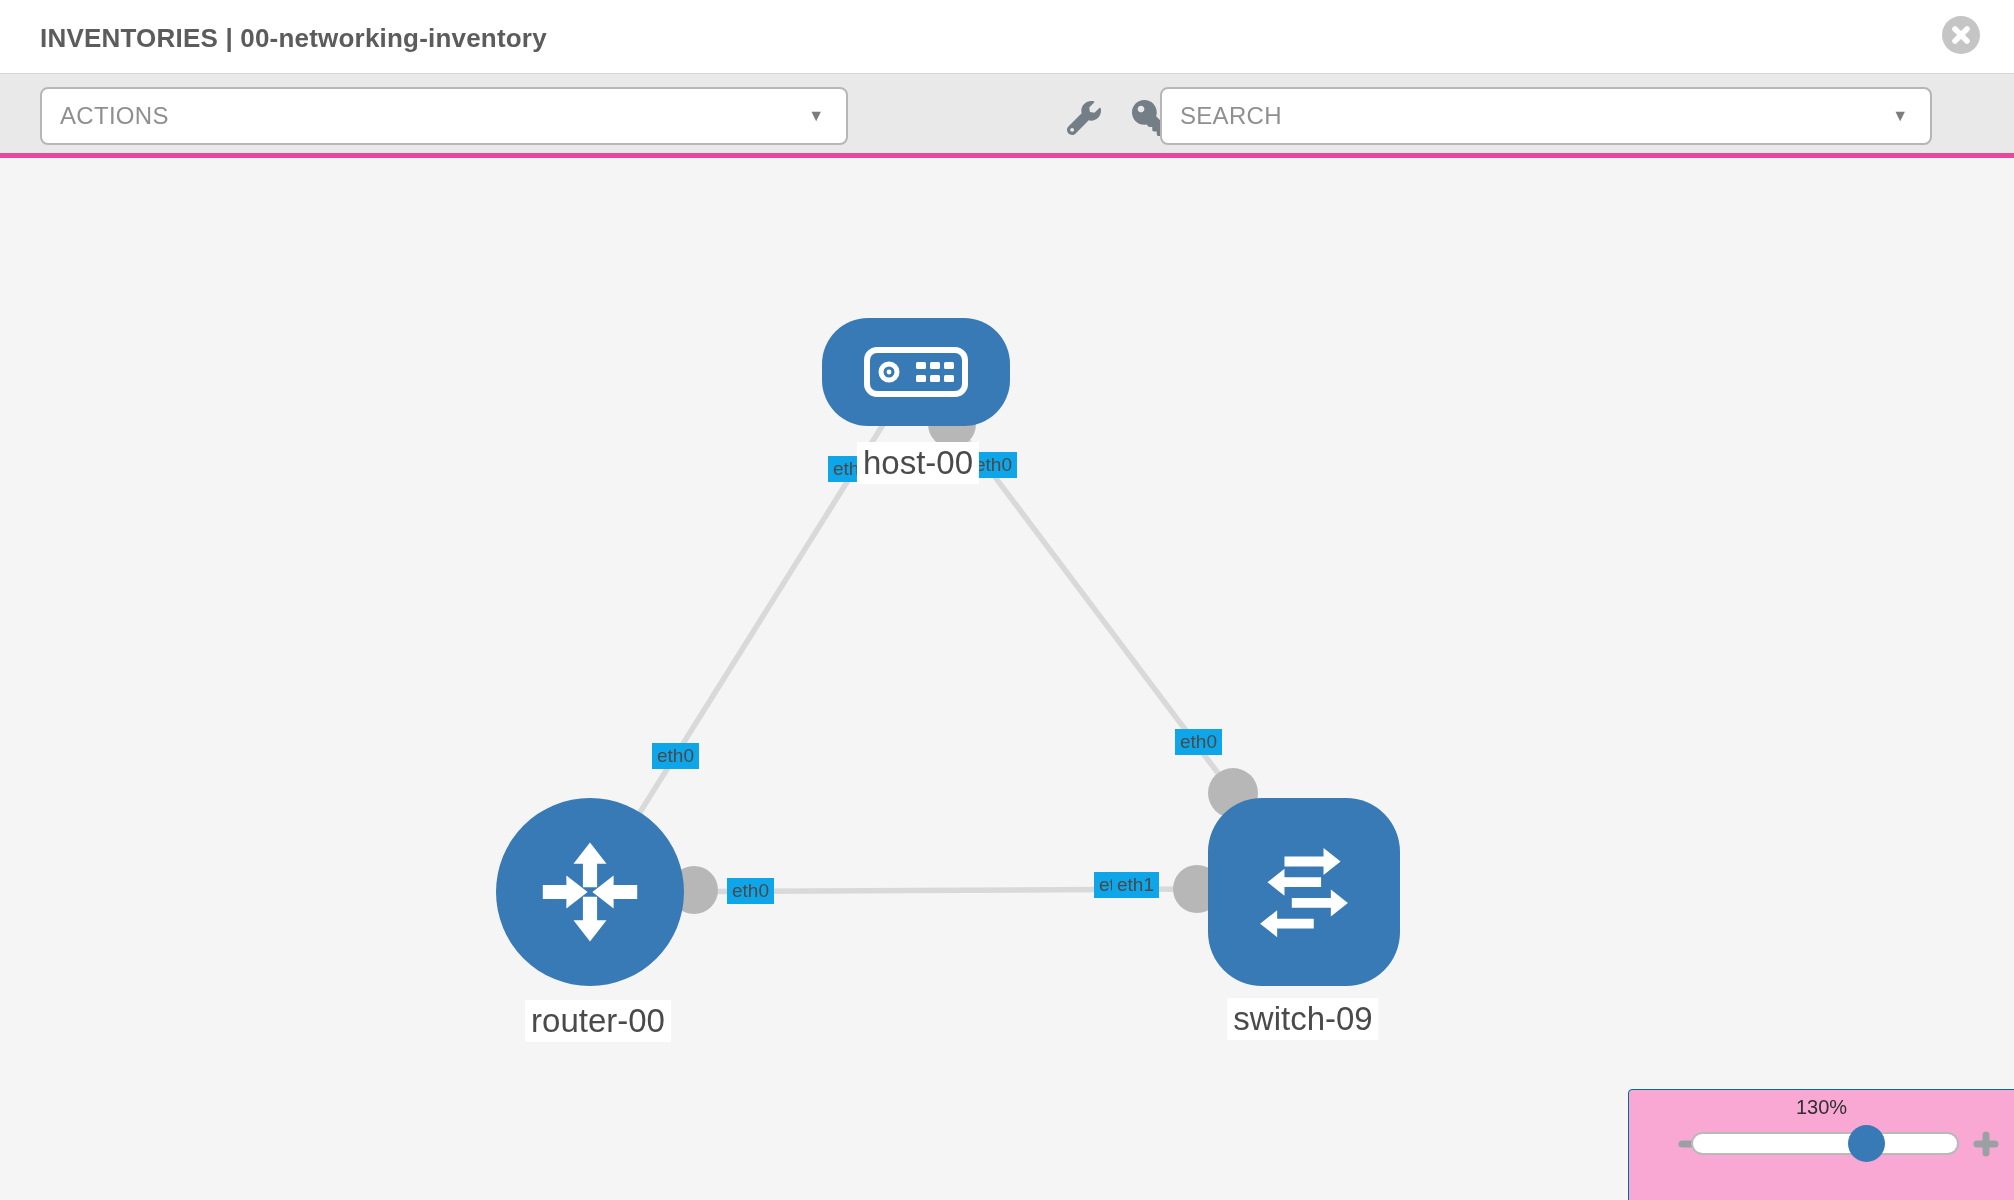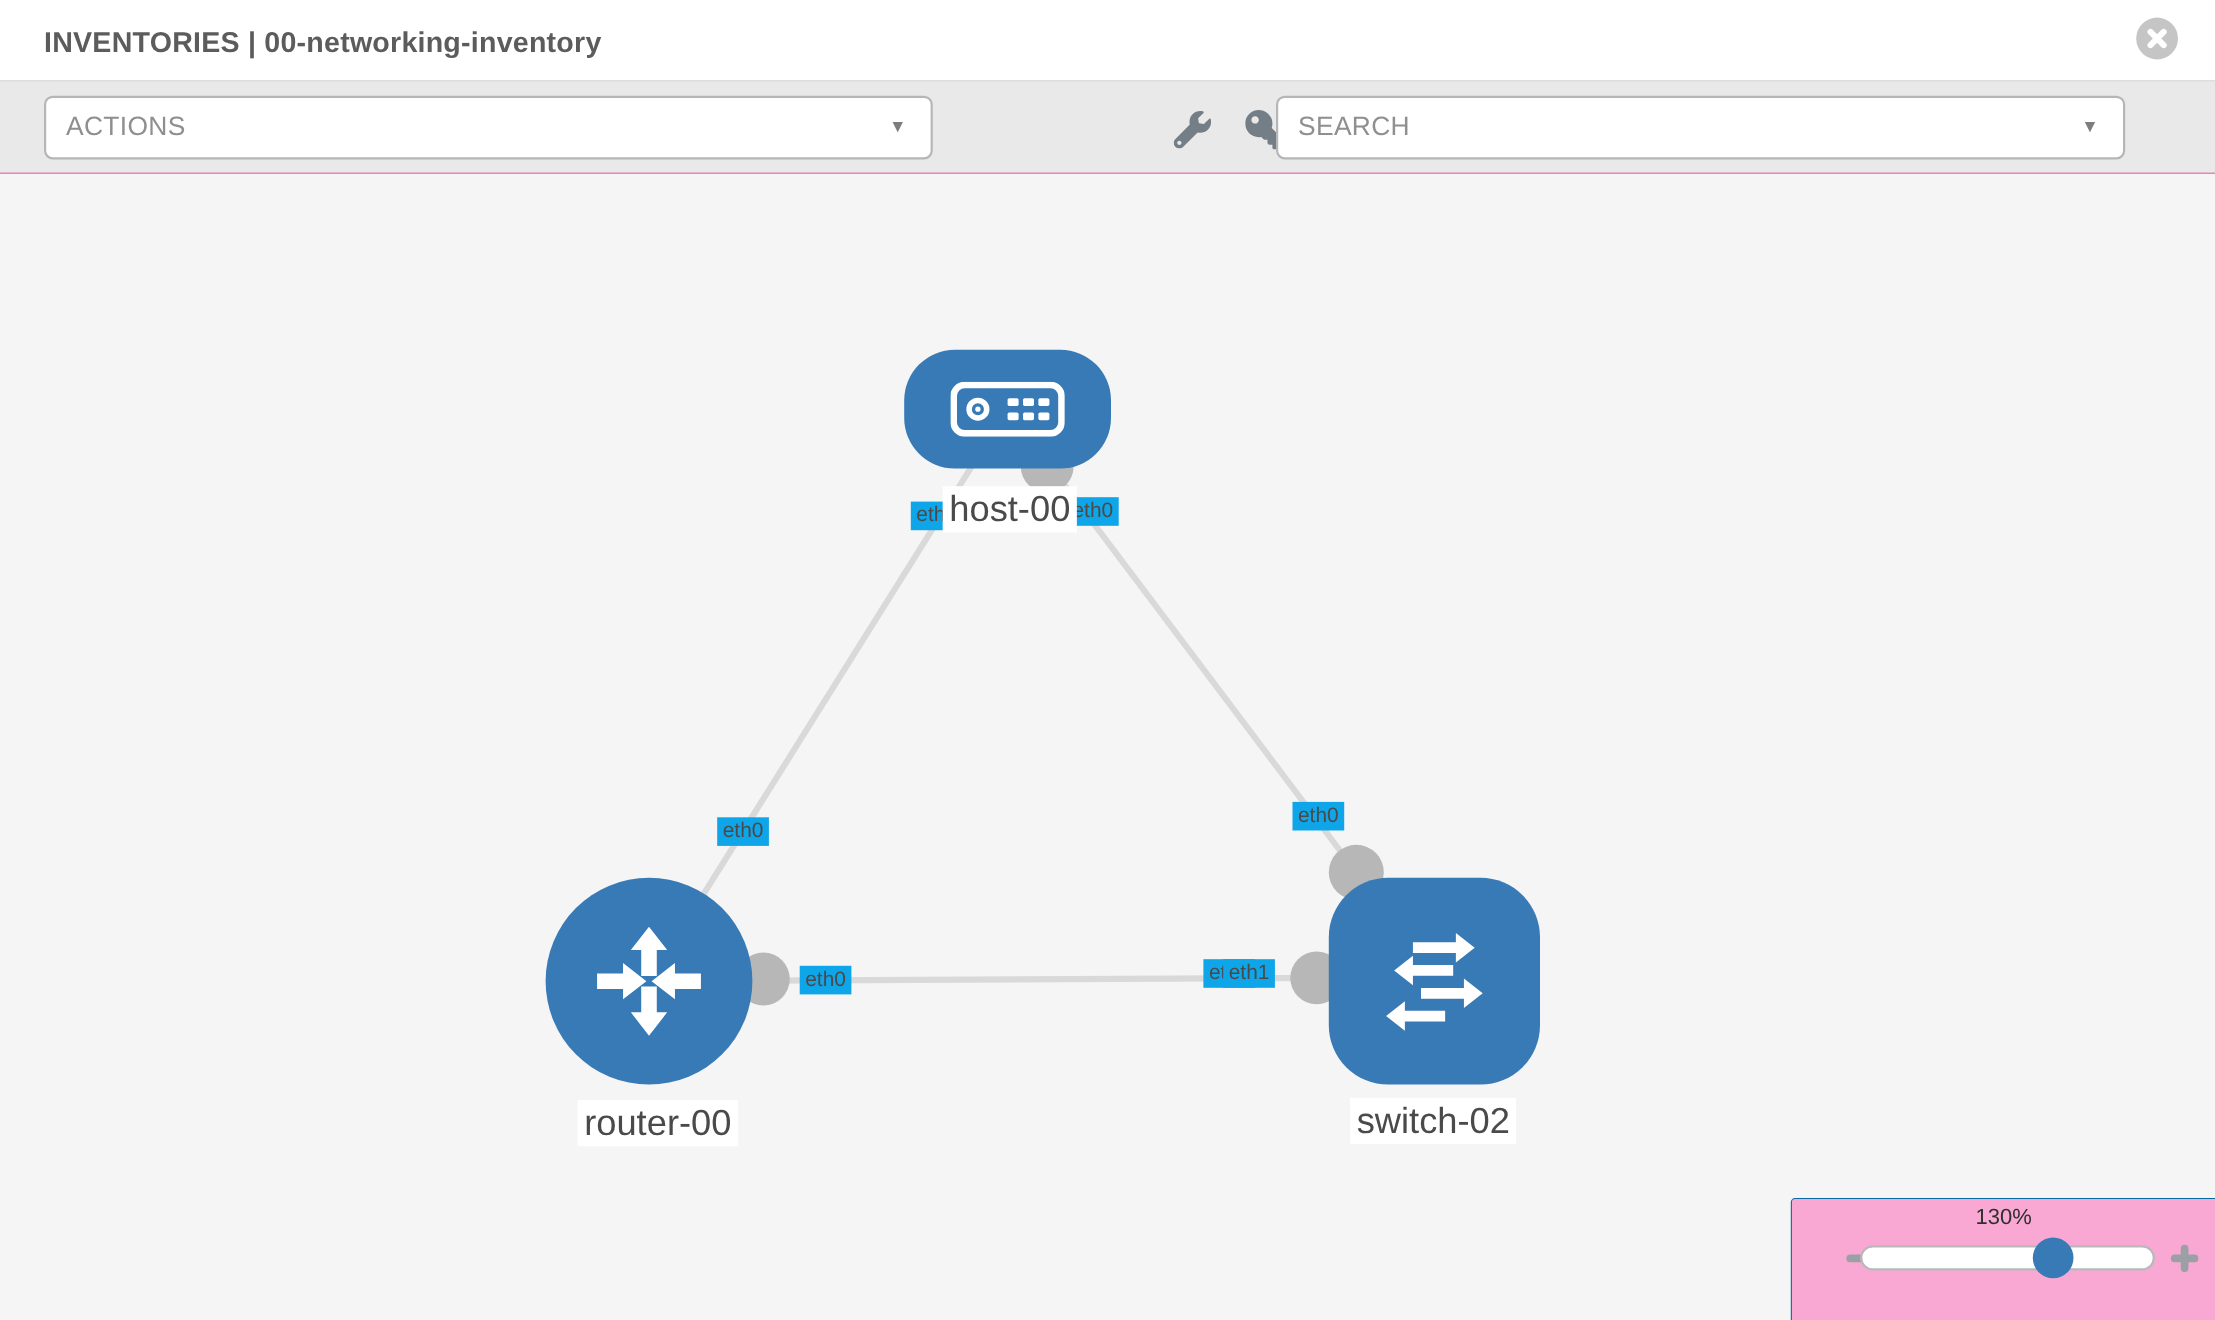--- a/index.html
+++ b/index.html
@@ -18,21 +18,21 @@
   }
   .close-btn {
     position: absolute; left: 1942px; top: 16px; width: 38px; height: 38px;
     border-radius: 50%; background: #c5c5c5; border: none; cursor: pointer;
     display: flex; align-items: center; justify-content: center;
   }
 
   
   .toolbar {
     position: absolute; left: 0; top: 73px; width: 2014px; height: 85px;
-    background: #e9e9e9; border-top: 1px solid #d6d6d6; border-bottom: 1px solid #ec4899;
+    background: #e9e9e9; border-top: 1px solid #d6d6d6; border-bottom: 5px solid #ec4899;
   }
   .combo {
     position: absolute; top: 13px; height: 58px; background: #fff;
     border: 2px solid #b6b6b6; border-radius: 8px;
     display: flex; align-items: center; cursor: pointer;
   }
   .combo-actions { left: 40px; width: 808px; }
   .combo-search  { left: 1160px; width: 772px; }
   .combo-label {
     padding-left: 18px; font-size: 24px; color: #8f8f8f; letter-spacing: .3px;
@@ -196,21 +196,21 @@
       <svg width="126" height="122" viewBox="0 0 100 100">
         <path fill="#ffffff" d="M80 25 L66 14 L66 21 L34 21 L34 29 L66 29 L66 36 Z"></path>
         <path fill="#ffffff" d="M20 42 L34 31 L34 38 L64 38 L64 46 L34 46 L34 53 Z"></path>
         <path fill="#ffffff" d="M86 59 L72 48 L72 55 L40 55 L40 63 L72 63 L72 70 Z"></path>
         <path fill="#ffffff" d="M14 76 L28 65 L28 72 L58 72 L58 80 L28 80 L28 87 Z"></path>
       </svg>
     </div>
 
     <span class="node-label lbl-host">host-00</span>
     <span class="node-label lbl-router">router-00</span>
-    <span class="node-label lbl-switch">switch-02</span>
+    <span class="node-label lbl-switch">switch-09</span>
 
     <span class="if-label if-host-left">eth0</span>
     <span class="if-label if-host-right">eth0</span>
     <span class="if-label if-router-top">eth0</span>
     <span class="if-label if-switch-top">eth0</span>
     <span class="if-label if-router-right">eth0</span>
     <span class="if-label if-switch-mid-back">eth0</span>
     <span class="if-label if-switch-mid-front">eth1</span>
 
     <div class="zoom-panel">

